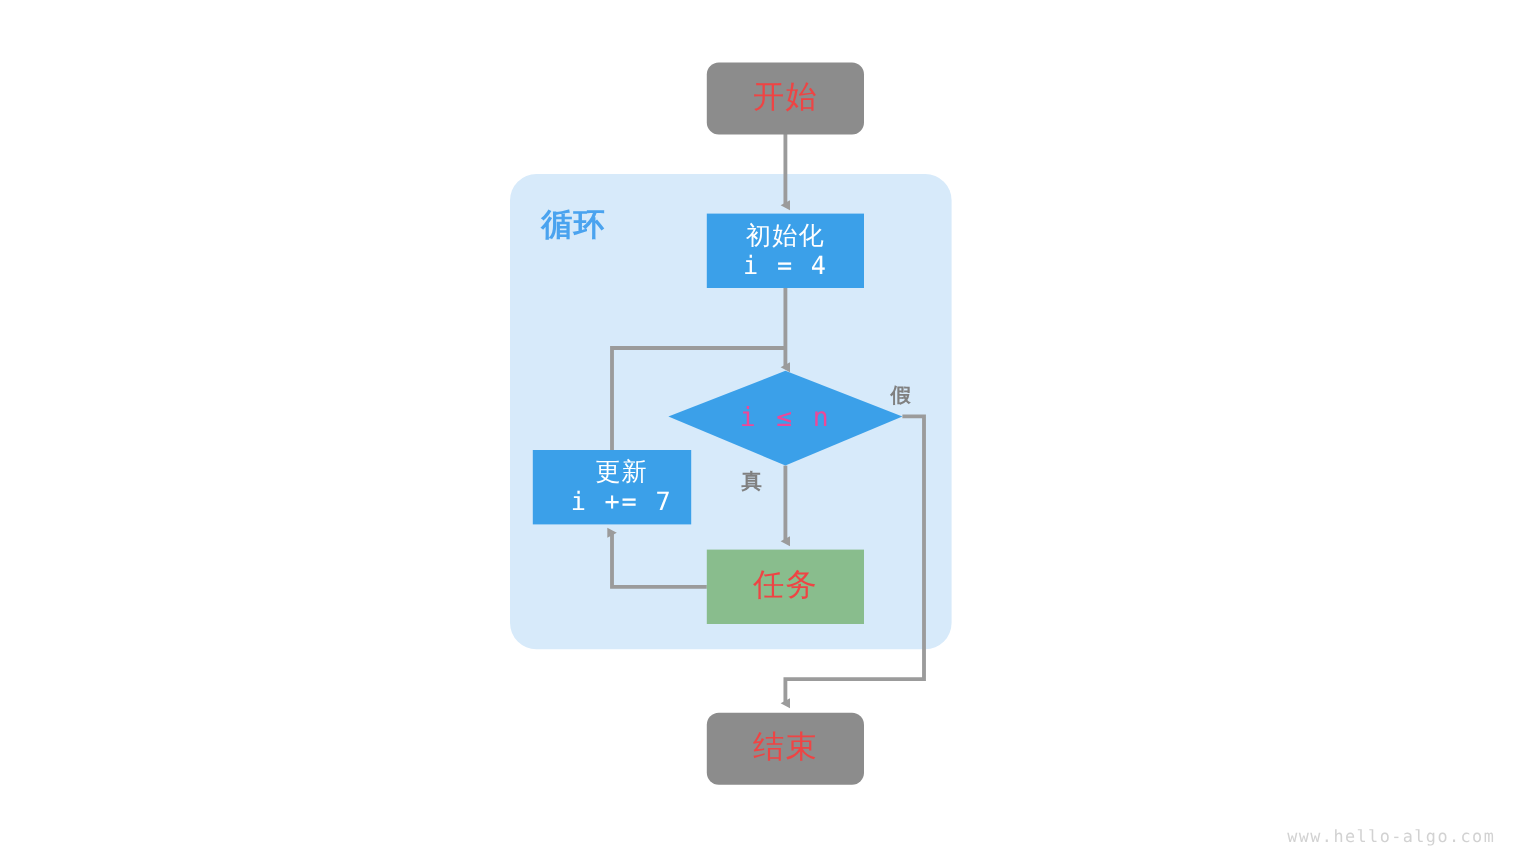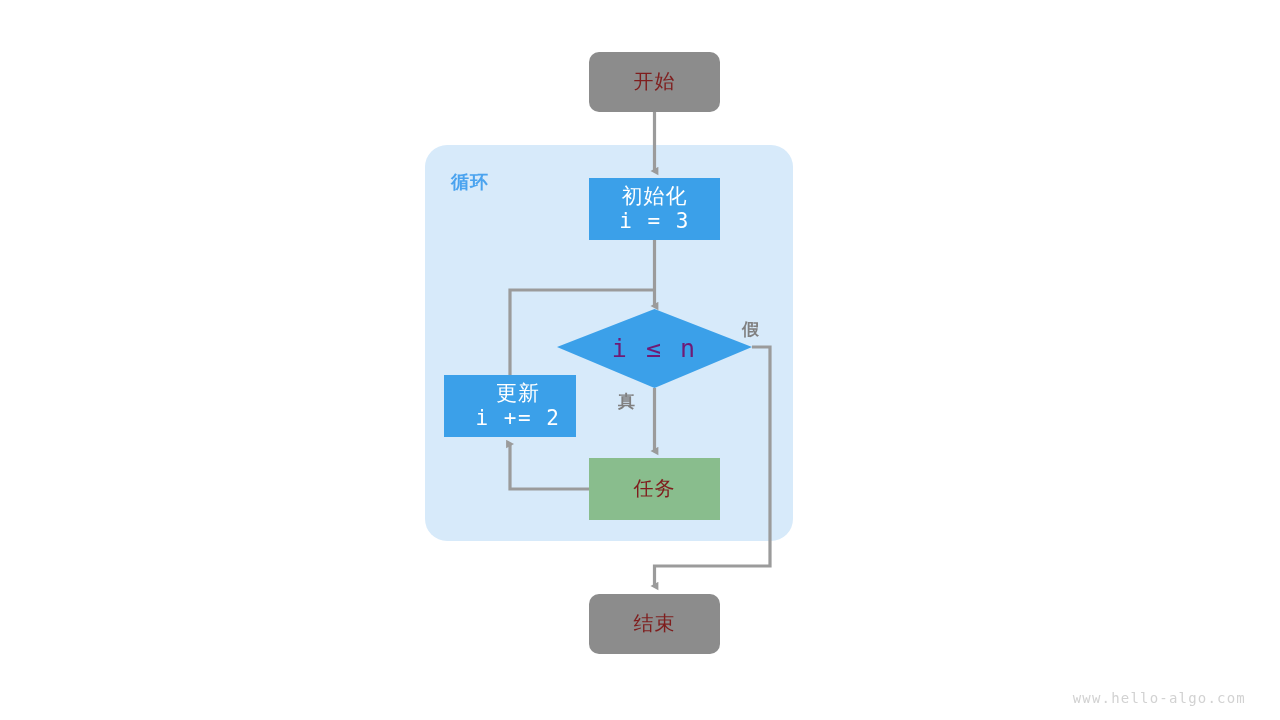--- a/index.html
+++ b/index.html
@@ -30,47 +30,47 @@
     position: absolute;
     display: flex;
     flex-direction: column;
     align-items: center;
     justify-content: center;
     text-align: center;
     pointer-events: none;
     line-height: 1.18;
   }
   .term-text {
-    font-family: Liberation Sans, sans-serif;
-    font-size: 20px;
-    color: #7f1d1d;
+    font-family: Liberation Mono, monospace;
+    font-size: 26px;
+    color: #ef4444;
     letter-spacing: 1px;
   }
   .cjk-text {
     font-family: Liberation Serif, serif;
     font-size: 21px;
     color: #ffffff;
     letter-spacing: 1px;
   }
   .mono-text {
     font-family: "DejaVu Sans Mono", "Liberation Mono", monospace;
     font-size: 21px;
     color: #ffffff;
     letter-spacing: 1.5px;
   }
   .diamond-text {
     font-family: "DejaVu Sans Mono", "Liberation Mono", monospace;
-    font-size: 25px;
-    color: #701a75;
+    font-size: 22px;
+    color: #ec4899;
     letter-spacing: 2px;
   }
   .group-title {
     position: absolute;
     font-family: "DejaVu Sans", "Liberation Sans", sans-serif;
-    font-size: 18px;
+    font-size: 26px;
     font-weight: bold;
     letter-spacing: 1px;
   }
   .edge-label {
     position: absolute;
     font-family: "DejaVu Sans", "Liberation Sans", sans-serif;
     font-size: 17px;
     font-weight: bold;
     color: #808080;
     letter-spacing: 1px;
@@ -138,30 +138,30 @@
   </svg>
 
   <div class="group-title" style="left:451px; top:170px; color:#4aa3ef;">循环</div>
 
   <div class="node-label" style="left:589px; top:52px; width:131px; height:60px;">
     <span class="term-text">开始</span>
   </div>
 
   <div class="node-label" style="left:589px; top:178px; width:131px; height:62px;">
     <span class="cjk-text">初始化</span>
-    <span class="mono-text">i = 3</span>
+    <span class="mono-text">i = 4</span>
   </div>
 
   <div class="node-label" style="left:557px; top:309px; width:195px; height:79px;">
     <span class="diamond-text">i ≤ n</span>
   </div>
 
   <div class="node-label" style="left:444px; top:375px; width:148px; height:62px;">
     <span class="cjk-text">更新</span>
-    <span class="mono-text">i += 2</span>
+    <span class="mono-text">i += 7</span>
   </div>
 
   <div class="node-label" style="left:589px; top:458px; width:131px; height:62px;">
     <span class="term-text">任务</span>
   </div>
 
   <div class="node-label" style="left:589px; top:594px; width:131px; height:60px;">
     <span class="term-text">结束</span>
   </div>
 

